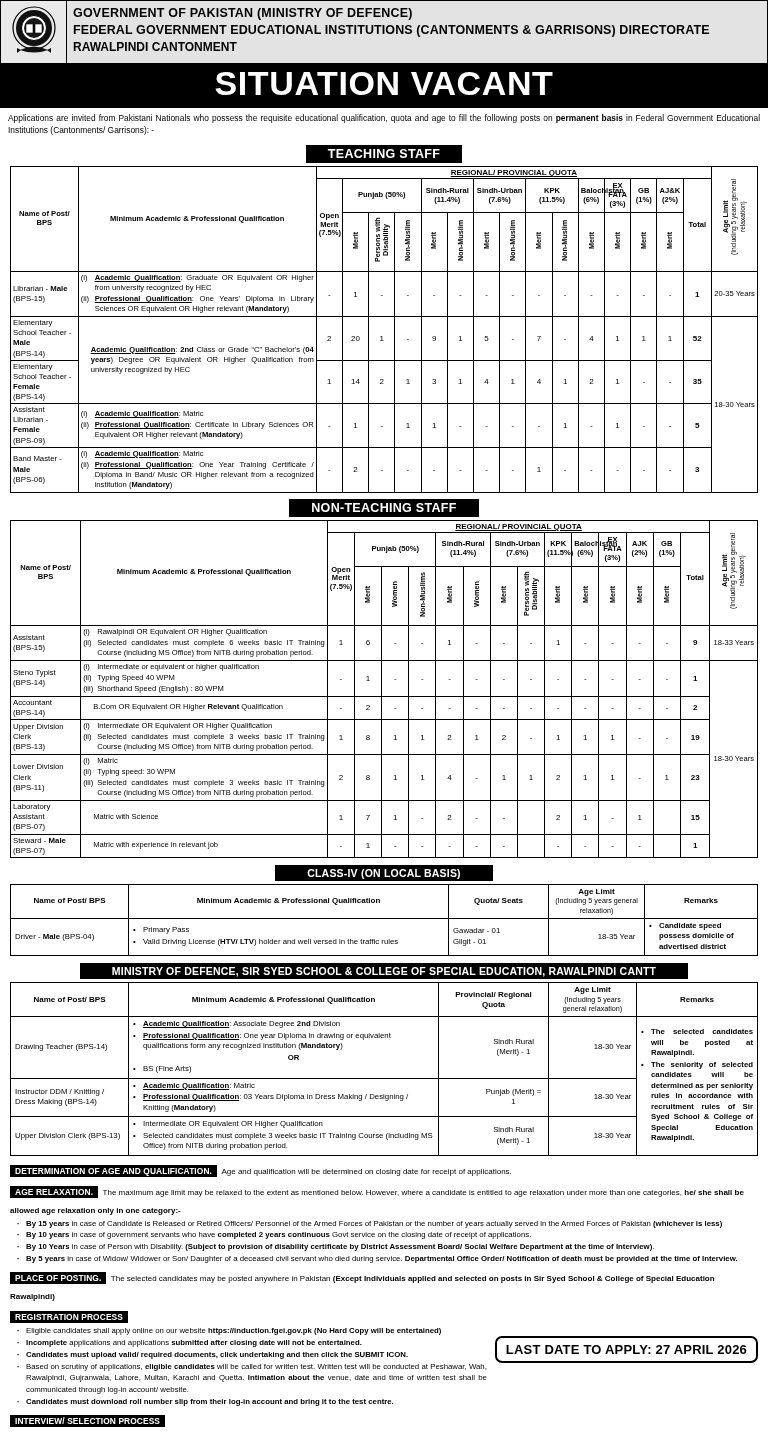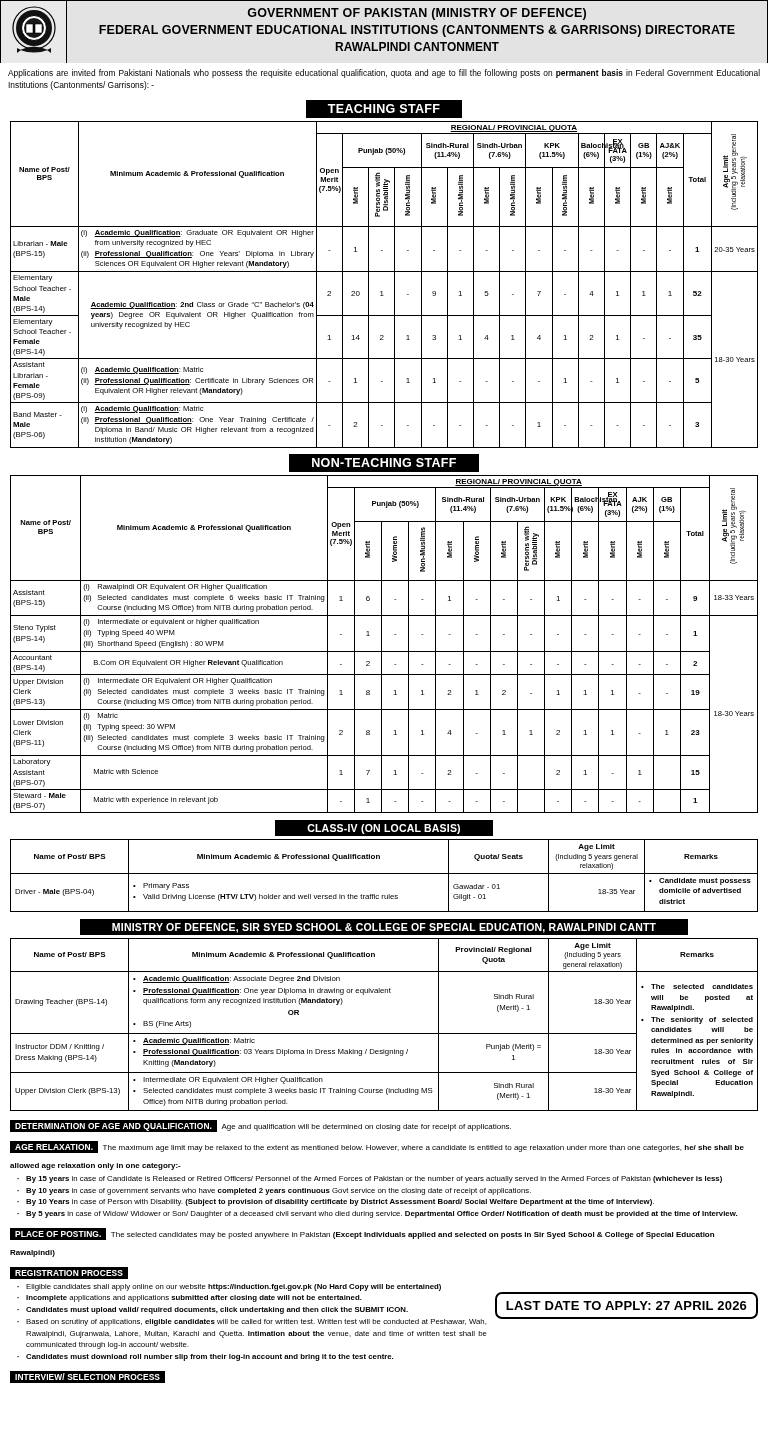--- a/index.html
+++ b/index.html
@@ -14,21 +14,21 @@
   .page { width:768px; position:relative; }
 
   
   .hdr { display:flex; border:1px solid #000; border-bottom:none; }
   .hdr-logo {
     width:66px; min-width:66px; border-right:1px solid #000;
     display:flex; align-items:center; justify-content:center;
     background:#e9e9e9; padding:3px 0;
   }
   .hdr-titles {
-    flex:1; background:#e3e3e3; text-align:center;
+    flex:1; background:#e3e3e3; text-align:left;
     padding:4px 6px 5px; line-height:1.35;
   }
   .hdr-l1 { font-size:12.5px; font-weight:bold; letter-spacing:.2px; }
   .hdr-l2 { font-size:12.5px; font-weight:bold; letter-spacing:.1px; }
   .hdr-l3 { font-size:12px; font-weight:bold; }
 
   .sit-vacant {
     background:#000; color:#fff; text-align:center;
     font-size:34px; font-weight:bold; letter-spacing:.6px;
     padding:3px 0 6px; line-height:1.05;
@@ -136,20 +136,21 @@
         </g>
       </svg>
     </div>
     <div class="hdr-titles">
       <div class="hdr-l1">GOVERNMENT OF PAKISTAN (MINISTRY OF DEFENCE)</div>
       <div class="hdr-l2">FEDERAL GOVERNMENT EDUCATIONAL INSTITUTIONS (CANTONMENTS &amp; GARRISONS) DIRECTORATE</div>
       <div class="hdr-l3">RAWALPINDI CANTONMENT</div>
     </div>
   </div>
 
+  <div class="sit-vacant">SITUATION VACANT</div>
 
   <div class="intro">
     <span id="intro-text">Applications are invited from Pakistani Nationals who possess the requisite educational qualification, quota and age to fill the following posts on <b>permanent basis</b> in Federal Government Educational Institutions (Cantonments/ Garrisons): -</span>
   </div>
 
   <div class="sec-bar-wrap">
     <span class="sec-bar">TEACHING STAFF</span>
   </div>
   <table class="grid" id="tbl-teaching">
       <colgroup>
@@ -648,21 +649,21 @@
           </td>
           <td>
             <div>Gawadar -   01</div>
             <div>Gilgit       -   01</div>
           </td>
           <td class="c">18-35 Year</td>
           <td>
             <ul class="bl bold">
               <li>
                 <span class="bullet">•</span>
-                <span>Candidate must possess domicile of advertised district</span>
+                <span>Candidate speed possess domicile of advertised district</span>
               </li>
             </ul>
           </td>
         </tr>
       </tbody>
     </table>
 
   <div class="sec-bar-wrap">
     <span class="sec-bar sm">MINISTRY OF DEFENCE, SIR SYED SCHOOL &amp; COLLEGE OF SPECIAL EDUCATION, RAWALPINDI CANTT</span>
   </div>

